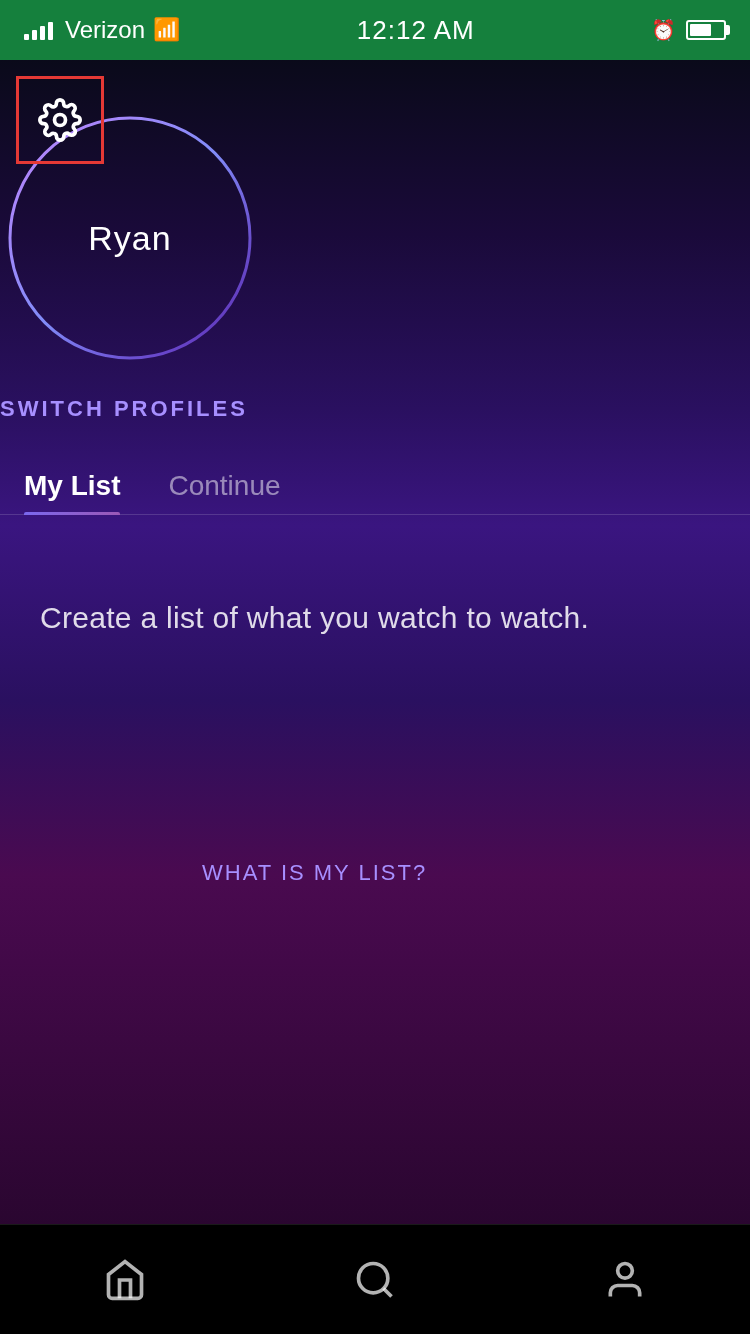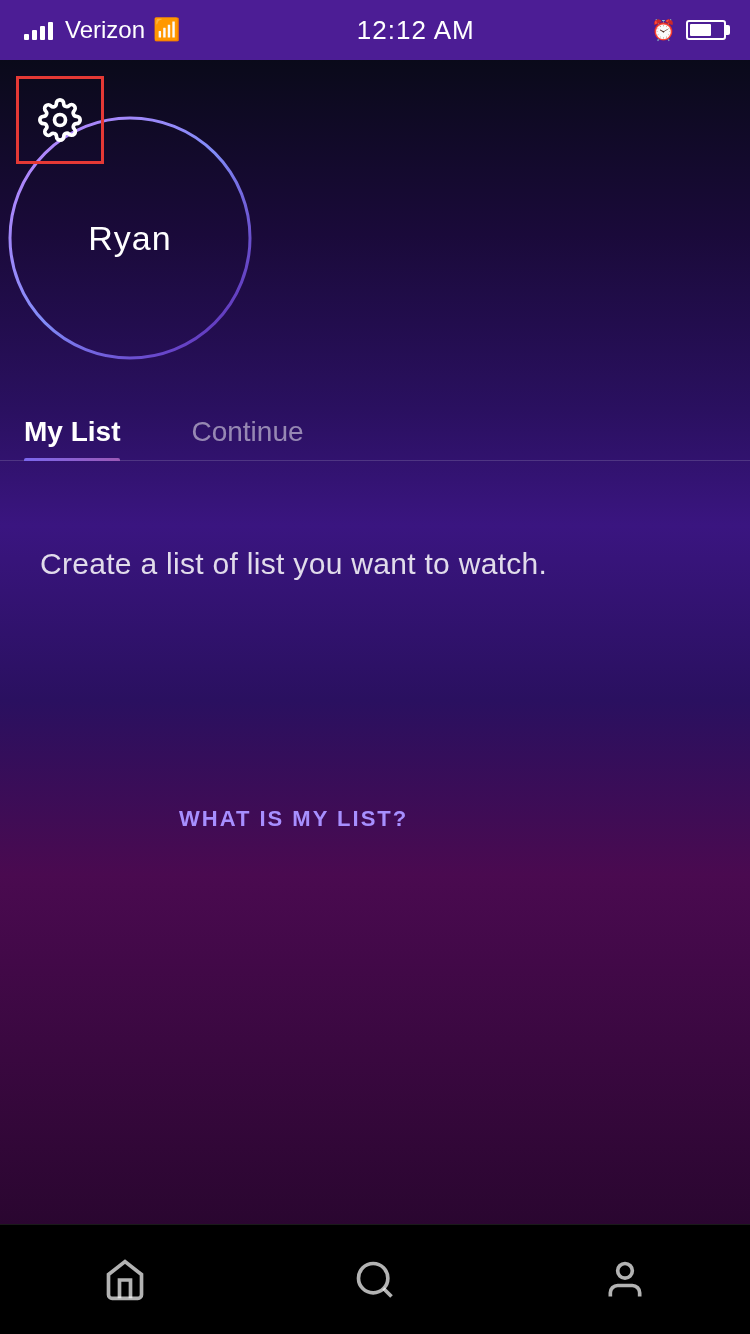--- a/index.html
+++ b/index.html
@@ -11,21 +11,21 @@
       background: #000;
       font-family: -apple-system, BlinkMacSystemFont, 'Helvetica Neue', Arial, sans-serif;
       overflow: hidden;
       position: relative;
     }
 
     
     .status-bar {
       width: 100%;
       height: 60px;
-      background: #4c1d95;
+      background: #15803d;
       display: flex;
       align-items: center;
       justify-content: space-between;
       padding: 8px 24px;
       position: relative;
       z-index: 10;
     }
 
     .status-left {
       display: flex;
@@ -187,21 +187,20 @@
       cursor: pointer;
     }
 
     
     .tabs-container {
       margin-top: 36px;
       display: flex;
       align-items: center;
       border-bottom: 1px solid rgba(255,255,255,0.15);
       padding: 0 24px;
-      gap: 23px;
     }
 
     .tab {
       padding: 12px 0;
       margin-right: 48px;
       font-size: 28px;
       font-weight: 400;
       color: rgba(255,255,255,0.5);
       cursor: pointer;
       position: relative;
@@ -235,21 +234,21 @@
       font-size: 30px;
       font-weight: 300;
       line-height: 1.5;
       letter-spacing: 0.3px;
     }
 
     .what-is-link {
       margin-top: 120px;
       color: #a78fff;
       font-size: 22px;
-      font-weight: 700;
+      font-weight: 400;
       letter-spacing: 2px;
       text-transform: uppercase;
       cursor: pointer;
       display: inline-block;
     }
 
     
     .bottom-nav {
       position: absolute;
       bottom: 0;
@@ -319,32 +318,33 @@
             <stop offset="0%" style="stop-color:#c084fc;stop-opacity:1"></stop>
             <stop offset="50%" style="stop-color:#818cf8;stop-opacity:1"></stop>
             <stop offset="100%" style="stop-color:#7c3aed;stop-opacity:0.6"></stop>
           </linearGradient>
         </defs>
         <circle cx="130" cy="130" r="120" fill="none" stroke="url(#ringGrad)" stroke-width="3"></circle>
       </svg>
       <span class="profile-name">Ryan</span>
     </div>
 
+    <div class="switch-profiles">SWITCH PROFILES</div>
 
     <div class="tabs-container" style="width:100%;margin-top:36px;">
       <div class="tab active">
         <span>My List</span>
       </div>
       <div class="tab">
         <span>Continue</span>
       </div>
     </div>
 
     <div class="empty-state">
-      <p class="empty-state-text">Create a list of list you want to watch.</p>
+      <p class="empty-state-text">Create a list of what you watch to watch.</p>
       <div style="text-align:center;margin-top:100px;">
         <span class="what-is-link">WHAT IS MY LIST?</span>
       </div>
     </div>
   </div>
 </div>
 
 <div class="bottom-nav">
   <div class="nav-item">
     <svg viewBox="0 0 24 24">

